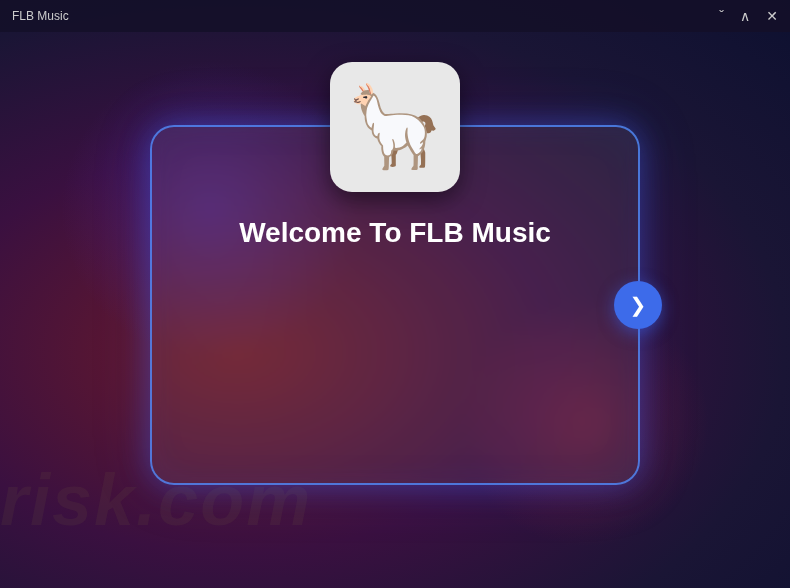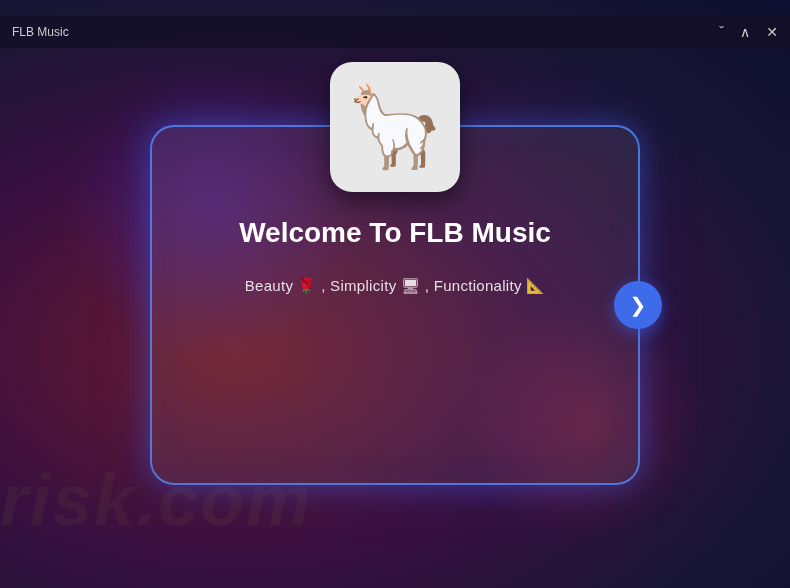--- a/index.html
+++ b/index.html
@@ -26,21 +26,21 @@
       letter-spacing: 2px;
       pointer-events: none;
       user-select: none;
       font-style: italic;
       line-height: 1;
     }
 
     
     .title-bar {
       position: absolute;
-      top: 16px;
+      top: 0;
       left: 0;
       right: 0;
       height: 32px;
       display: flex;
       align-items: center;
       padding: 0 12px;
       background: rgba(20, 15, 40, 0.85);
       z-index: 10;
     }
 
@@ -196,18 +196,17 @@
 
 <div class="main">
   <div class="card">
 
     <div class="app-icon-wrapper">
       <span class="llama-emoji">🦙</span>
     </div>
 
     <div class="welcome-title">Welcome To FLB Music</div>
 
-    <div class="welcome-subtitle">Beauty 🌹 , Simplicity 🖥 , Functionality 📐</div>
 
     <button class="next-btn">❯</button>
 
   </div>
 </div>
 
 </body></html>

